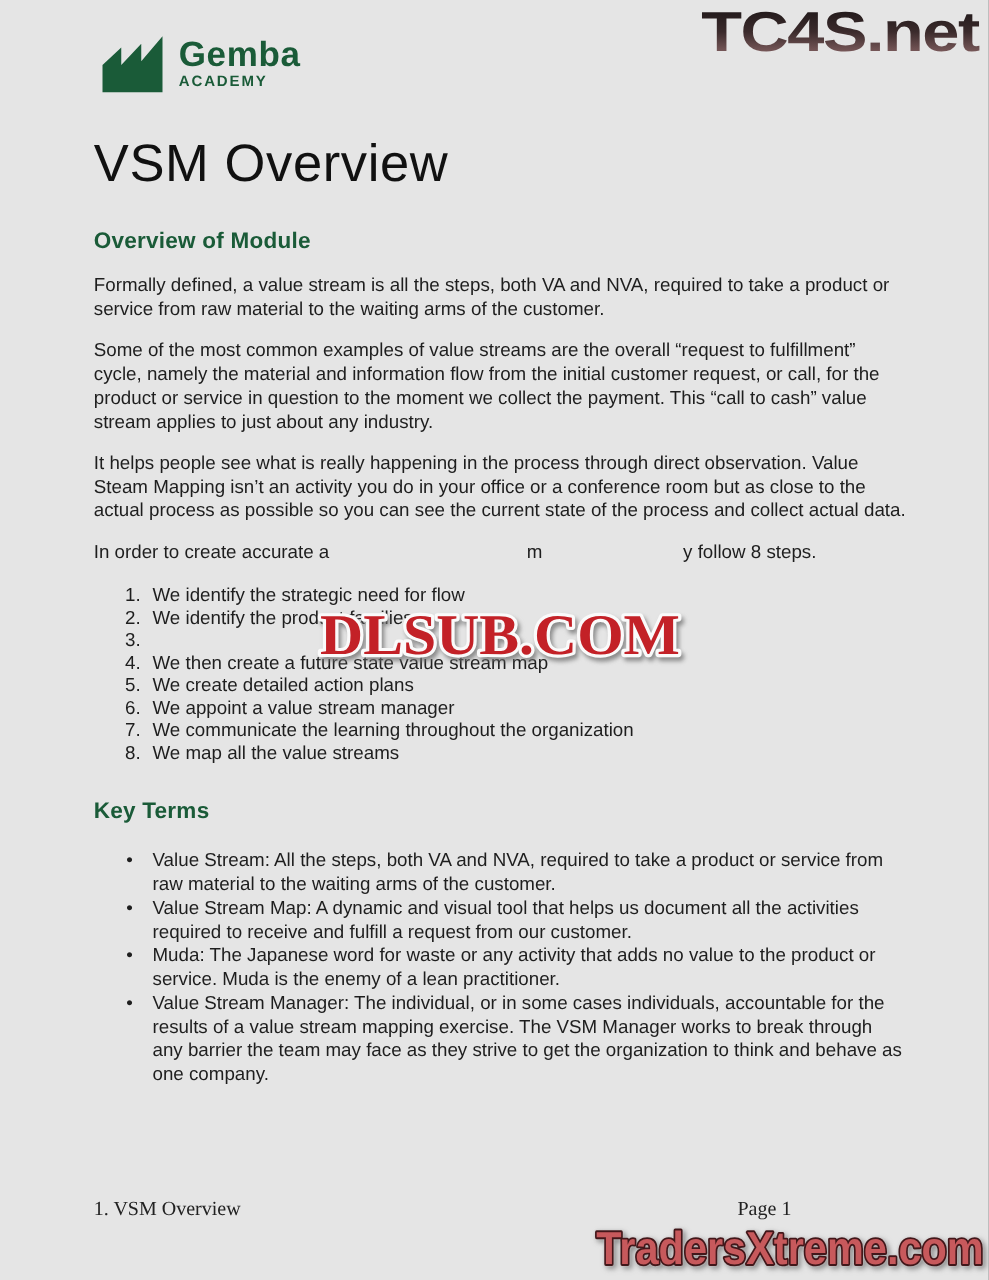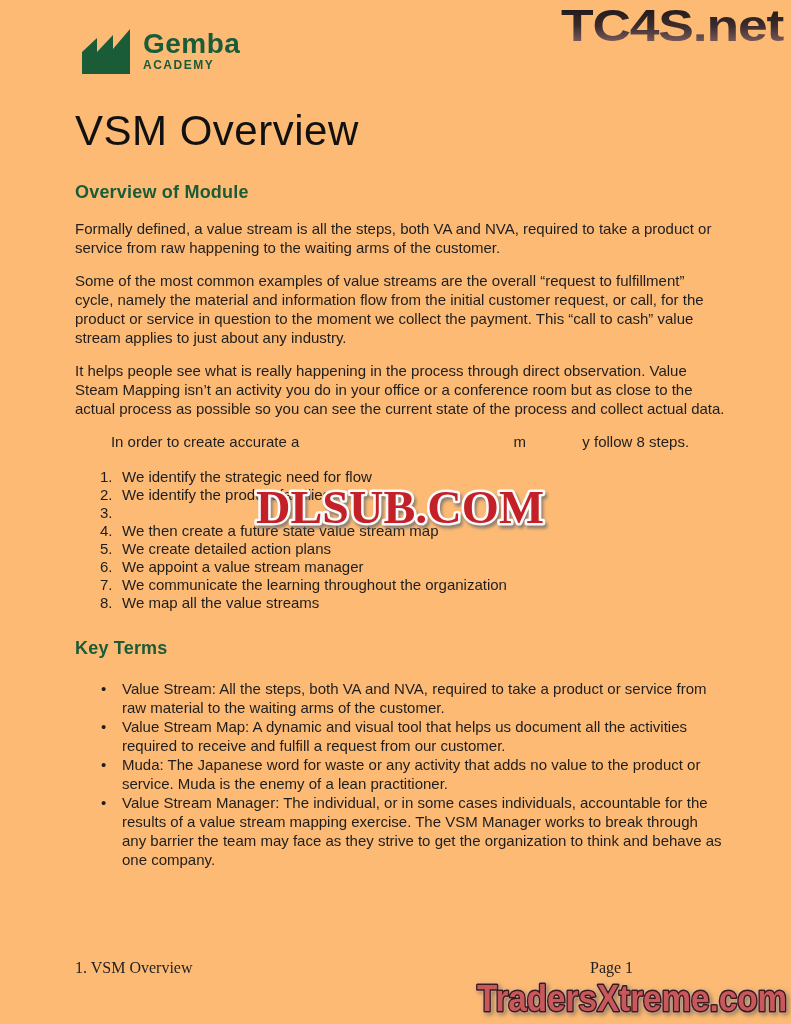--- a/index.html
+++ b/index.html
@@ -1,19 +1,19 @@
 <!DOCTYPE html>
 <html><head>
 <meta charset="utf-8">
 <style>
   * { margin:0; padding:0; box-sizing:border-box; }
   html,body { background:#888; }
   .page {
     position:relative; width:791px; height:1024px; margin:0 auto;
-    background:#fdba74; overflow:hidden;
+    background:#e5e5e5; overflow:hidden;
     font-family:"Liberation Sans", sans-serif; color:#1e1e1e;
   }
 
   
   .logo { position:absolute; left:78px; top:24px; display:flex; align-items:flex-end; gap:7px; }
   .logo svg { width:58px; height:50px; display:block; }
   .logo-name { font-size:28px; font-weight:bold; color:#1a5b38; line-height:26px; letter-spacing:.5px; font-style:normal; }
   .logo-sub  { font-size:12px; font-weight:bold; color:#1a5b38; line-height:17px; letter-spacing:1.5px; }
 
   
@@ -24,21 +24,21 @@
   }
 
   
   .content { position:absolute; left:75px; top:0; width:650px; font-size:15px; line-height:19px; }
   .doc-title { margin-top:106px; text-align:left; font-size:42px; line-height:50px; font-weight:normal; color:#111; letter-spacing:.5px; }
   h2.green { margin-top:26px; font-size:18px; line-height:21px; font-weight:bold; color:#1a5b38; letter-spacing:.2px; }
   .content p { margin-top:14px; }
   .content p.first { margin-top:16px; }
 
   
-  .p-partial { position:relative; white-space:nowrap;text-align:center; }
+  .p-partial { position:relative; white-space:nowrap; }
   .gap-span { display:inline-block; width:283px; padding-left:158px; vertical-align:baseline; }
 
   
   ol.steps { margin-top:17px; list-style:none; }
   ol.steps li { display:flex; line-height:18px; }
   ol.steps .num { width:22px; margin-left:25px; flex:none; }
 
   
   ul.terms { margin-top:20px; list-style:none; }
   ul.terms li { position:relative; padding-left:47px; line-height:19px; }
@@ -90,21 +90,21 @@
     </defs>
     <text x="116" y="41" text-anchor="middle" textLength="222" lengthAdjust="spacingAndGlyphs" fill="url(#tc4sg)">TC4S.net</text>
   </svg>
 
   <div class="content">
 
     <div class="doc-title">VSM Overview</div>
 
     <h2 class="green">Overview of Module</h2>
 
-    <p class="first">Formally defined, a value stream is all the steps, both VA and NVA, required to take a product or service from raw happening to the waiting arms of the customer.</p>
+    <p class="first">Formally defined, a value stream is all the steps, both VA and NVA, required to take a product or service from raw material to the waiting arms of the customer.</p>
     <p>Some of the most common examples of value streams are the overall “request to fulfillment” cycle, namely the material and information flow from the initial customer request, or call, for the product or service in question to the moment we collect the payment.  This “call to cash” value stream applies to just about any industry.</p>
     <p>It helps people see what is really happening in the process through direct observation.  Value Steam Mapping isn’t an activity you do in your office or a conference room but as close to the actual process as possible so you can see the current state of the process and collect actual data.</p>
 
     <p class="p-partial"><span>In order to create accurate a</span><span class="gap-span">m</span><span>y follow 8 steps.</span></p>
 
     <ol class="steps">
       <li>
           <span class="num">1.</span>
           <span>We identify the strategic need for flow</span>
         </li>

